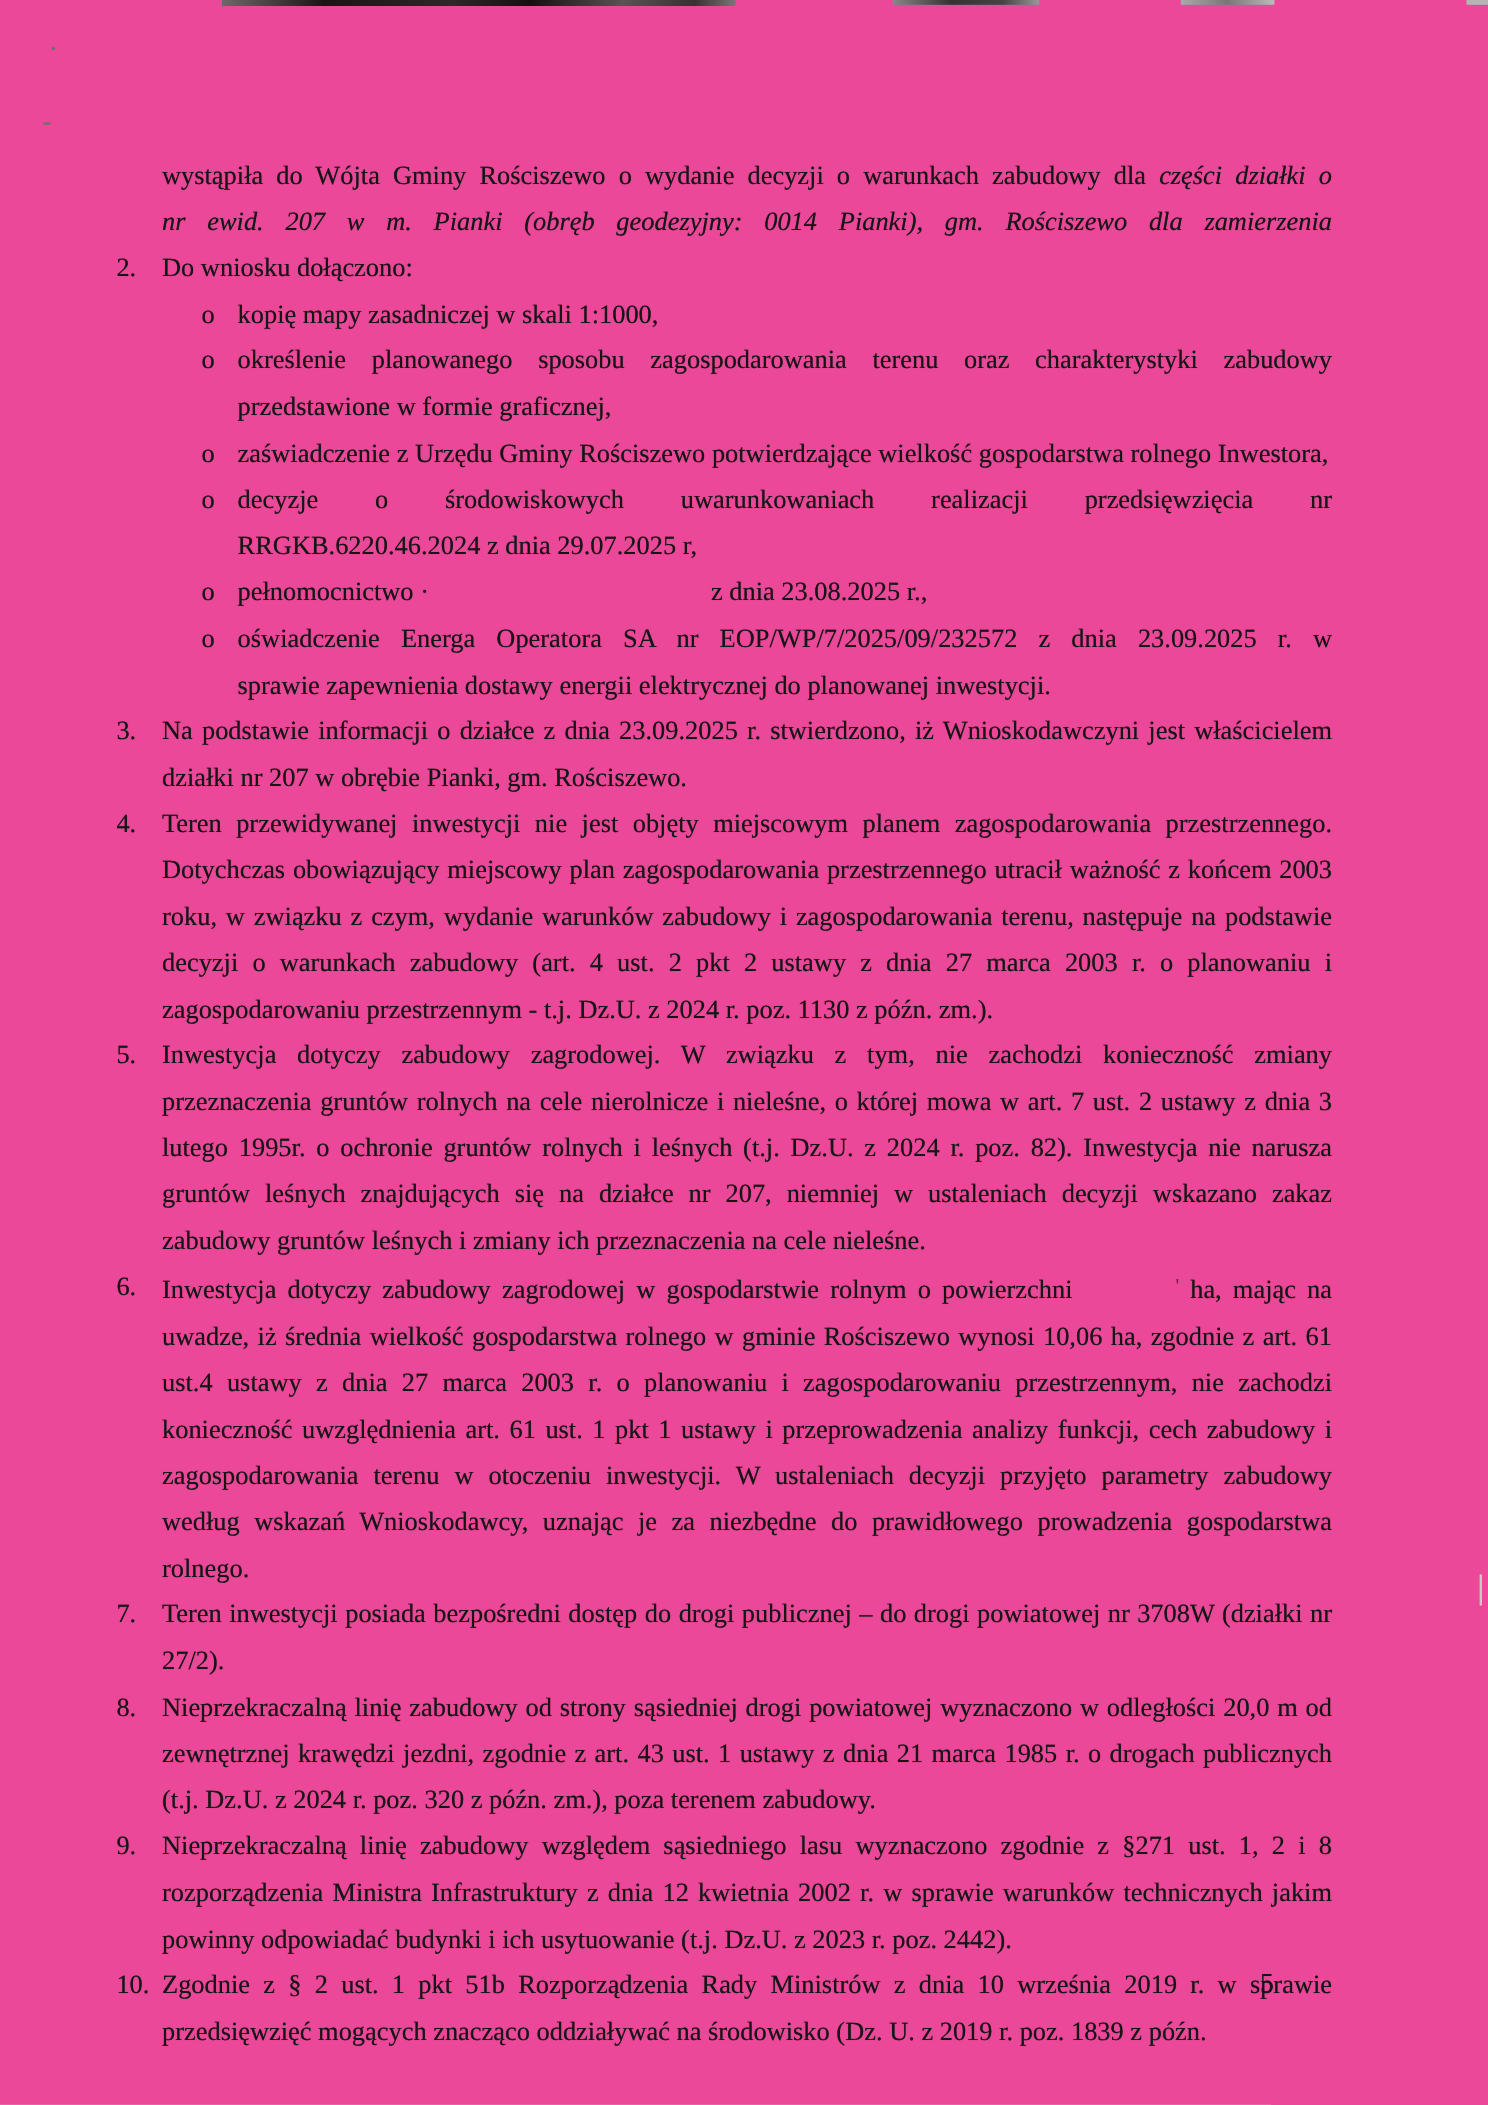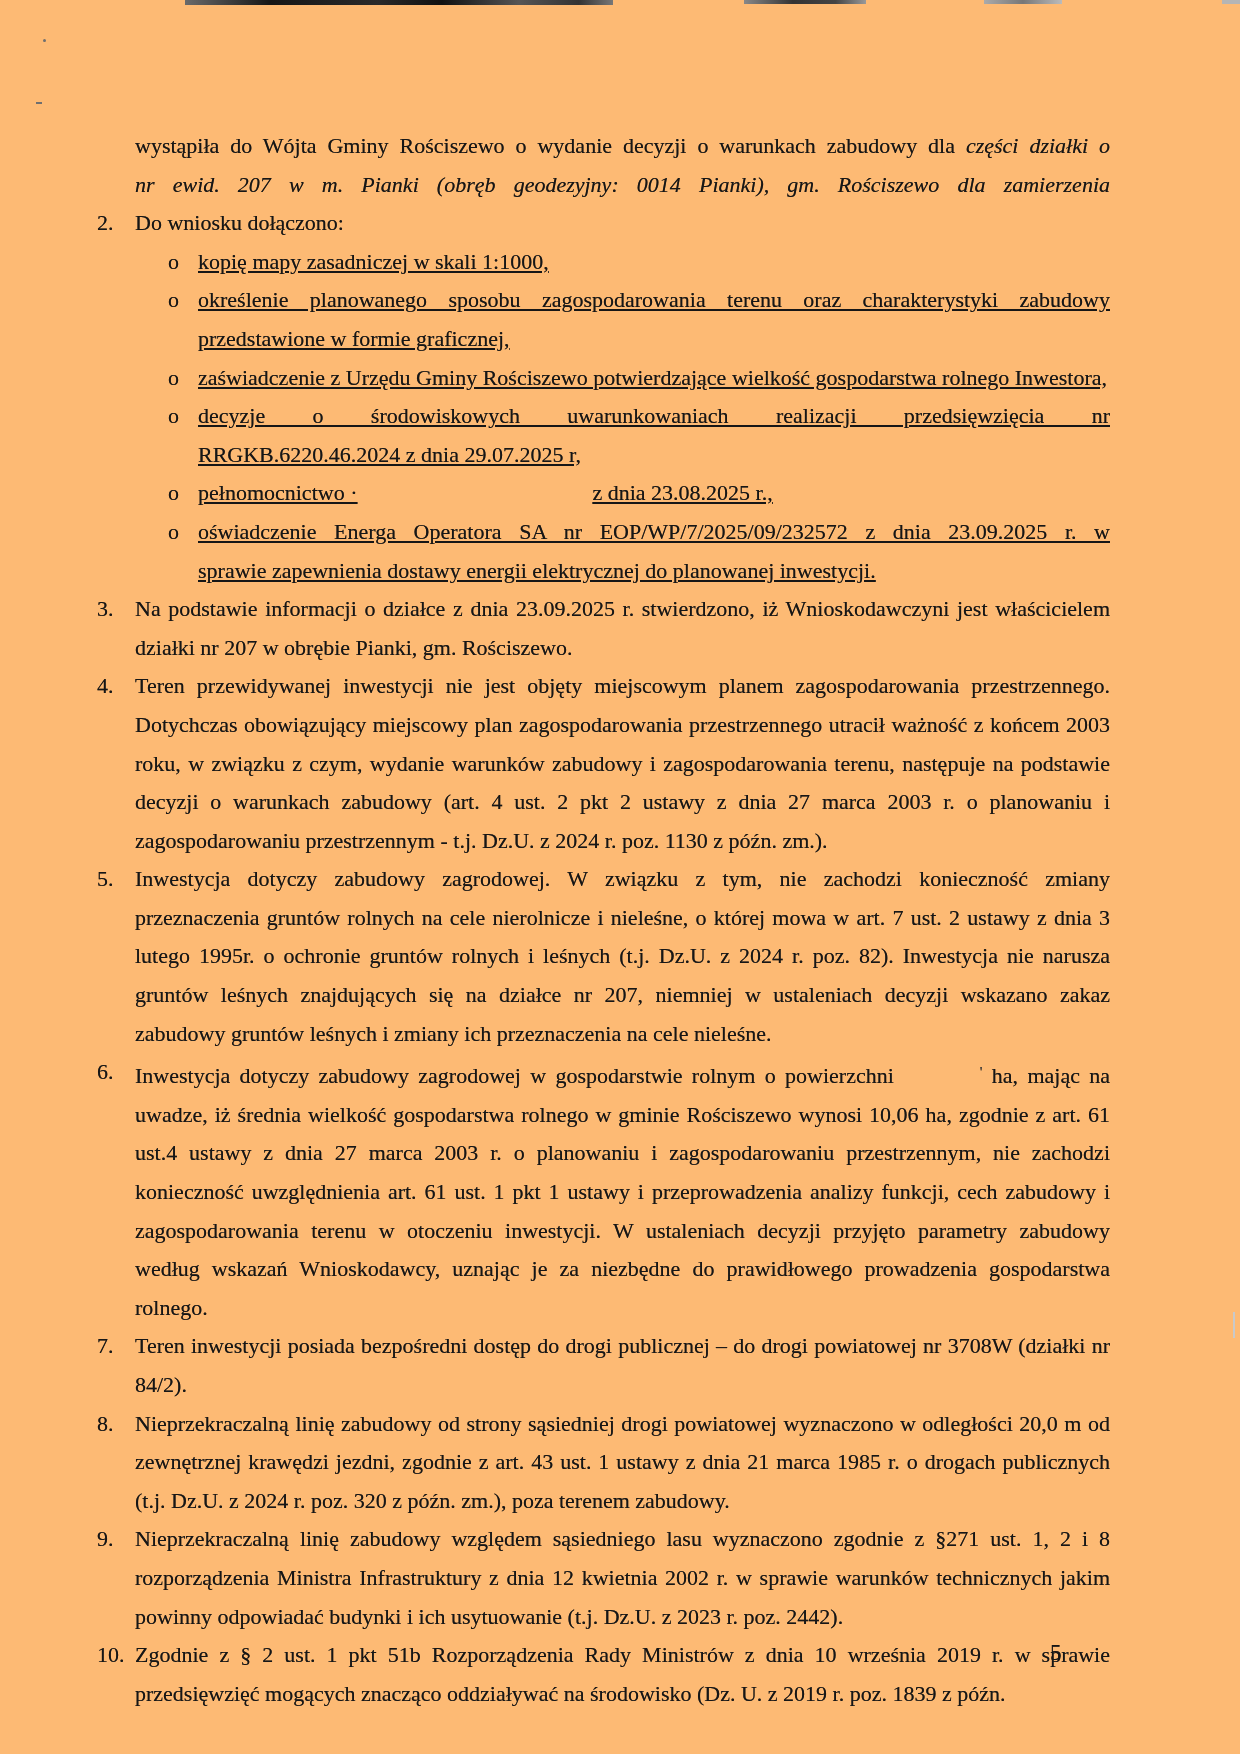--- a/index.html
+++ b/index.html
@@ -1,20 +1,20 @@
 <!DOCTYPE html>
 <html><head>
 <meta charset="utf-8">
 <style>
   html,body{margin:0;padding:0;}
   body{background:#e9e9e9;}
   .page{
     position:relative;
     width:1240px;height:1754px;
-    background:#fdba74;
+    background:#ec4899;
     overflow:hidden;
     font-family:"Liberation Serif", serif;
     color:#161616;
   }
   .page *{box-sizing:border-box;}
   
   .scan-bar{position:absolute;top:0;}
   .bar1{left:185px;width:428px;height:5px;
         background:linear-gradient(90deg,#6a6a6a,#161616 20%,#2a2a2a 45%,#111 60%,#555 78%,#333 92%,#777);}
   .bar2{left:744px;width:122px;height:4px;
@@ -34,21 +34,21 @@
     text-shadow:0 0 0.6px rgba(25,25,25,.65);
   }
   .intro{margin:0 0 0 38px;}
   .fj{text-align:justify;text-align-last:justify;}
   .item{display:flex;align-items:flex-start;}
   .num{flex:0 0 38px;}
   .body{flex:1;min-width:0;text-align:justify;}
   .bullets{margin-left:33px;}
   .brow{display:flex;align-items:flex-start;}
   .bmark{flex:0 0 30px;}
-  .btext{flex:1;min-width:0;text-align:justify;text-decoration:underline;}
+  .btext{flex:1;min-width:0;text-align:justify;}
   .nojust{text-align:right;text-align-last:left;}
   .sp-wide{display:inline-block;width:235px;}
   .sp-small{display:inline-block;width:86px;}
   .gapmark{font-size:15px;vertical-align:6px;color:#3a3a3a;}
   em{font-style:italic;}
   .pagenum{position:absolute;left:1050px;top:1640px;font-size:23px;
            text-shadow:0 0 0.6px rgba(25,25,25,.65);}
 </style>
 </head>
 <body>
@@ -141,21 +141,21 @@
     <div class="item">
       <span class="num">6.</span>
       <div class="body">
         <span>Inwestycja dotyczy zabudowy zagrodowej w gospodarstwie rolnym o powierzchni</span><span class="sp-small"></span><span class="gapmark">'</span>
         <span>ha, mając na uwadze, iż średnia wielkość gospodarstwa rolnego w gminie Rościszewo wynosi 10,06 ha, zgodnie z art. 61 ust.4 ustawy z dnia 27 marca 2003 r. o planowaniu i zagospodarowaniu przestrzennym, nie zachodzi konieczność uwzględnienia art. 61 ust. 1 pkt 1 ustawy i przeprowadzenia analizy funkcji, cech zabudowy i zagospodarowania terenu w otoczeniu inwestycji.  W ustaleniach decyzji przyjęto parametry zabudowy według wskazań Wnioskodawcy, uznając je za niezbędne do prawidłowego prowadzenia gospodarstwa rolnego.</span>
       </div>
     </div>
 
     <div class="item">
       <span class="num">7.</span>
-      <div class="body">Teren inwestycji posiada bezpośredni dostęp do drogi publicznej – do drogi powiatowej nr 3708W (działki nr 84/2).</div>
+      <div class="body">Teren inwestycji posiada bezpośredni dostęp do drogi publicznej – do drogi powiatowej nr 3708W (działki nr 27/2).</div>
     </div>
 
     <div class="item">
       <span class="num">8.</span>
       <div class="body">Nieprzekraczalną linię zabudowy od strony sąsiedniej drogi powiatowej wyznaczono w odległości 20,0 m od zewnętrznej krawędzi jezdni, zgodnie z art. 43 ust. 1 ustawy z dnia 21 marca 1985 r. o drogach publicznych (t.j. Dz.U. z 2024 r. poz. 320 z późn. zm.), poza terenem zabudowy.</div>
     </div>
 
     <div class="item">
       <span class="num">9.</span>
       <div class="body">Nieprzekraczalną linię zabudowy względem sąsiedniego lasu wyznaczono zgodnie z §271 ust. 1, 2 i 8 rozporządzenia Ministra Infrastruktury z dnia 12 kwietnia 2002 r. w sprawie warunków technicznych jakim powinny odpowiadać budynki i ich usytuowanie (t.j. Dz.U. z 2023 r. poz. 2442).</div>

